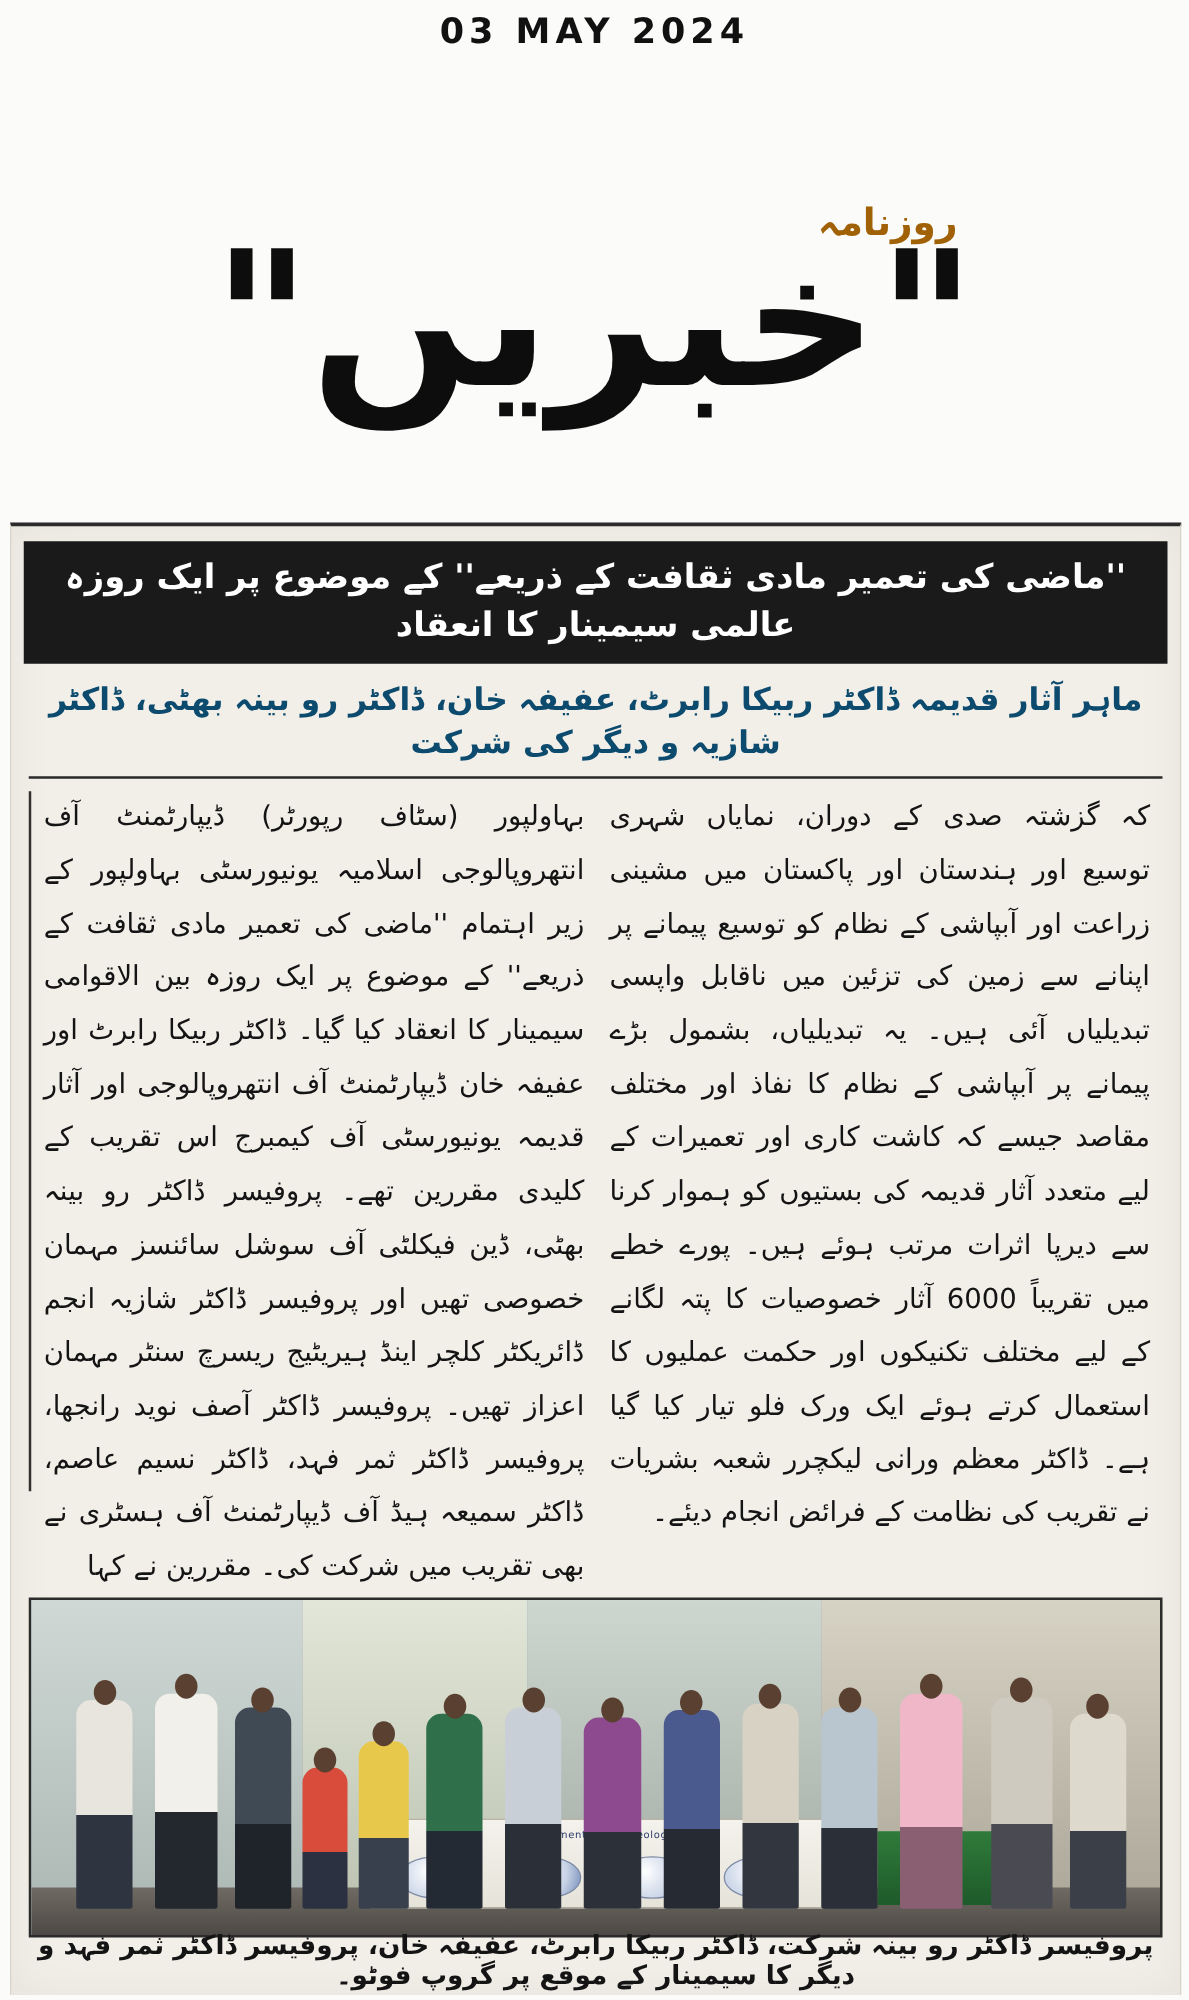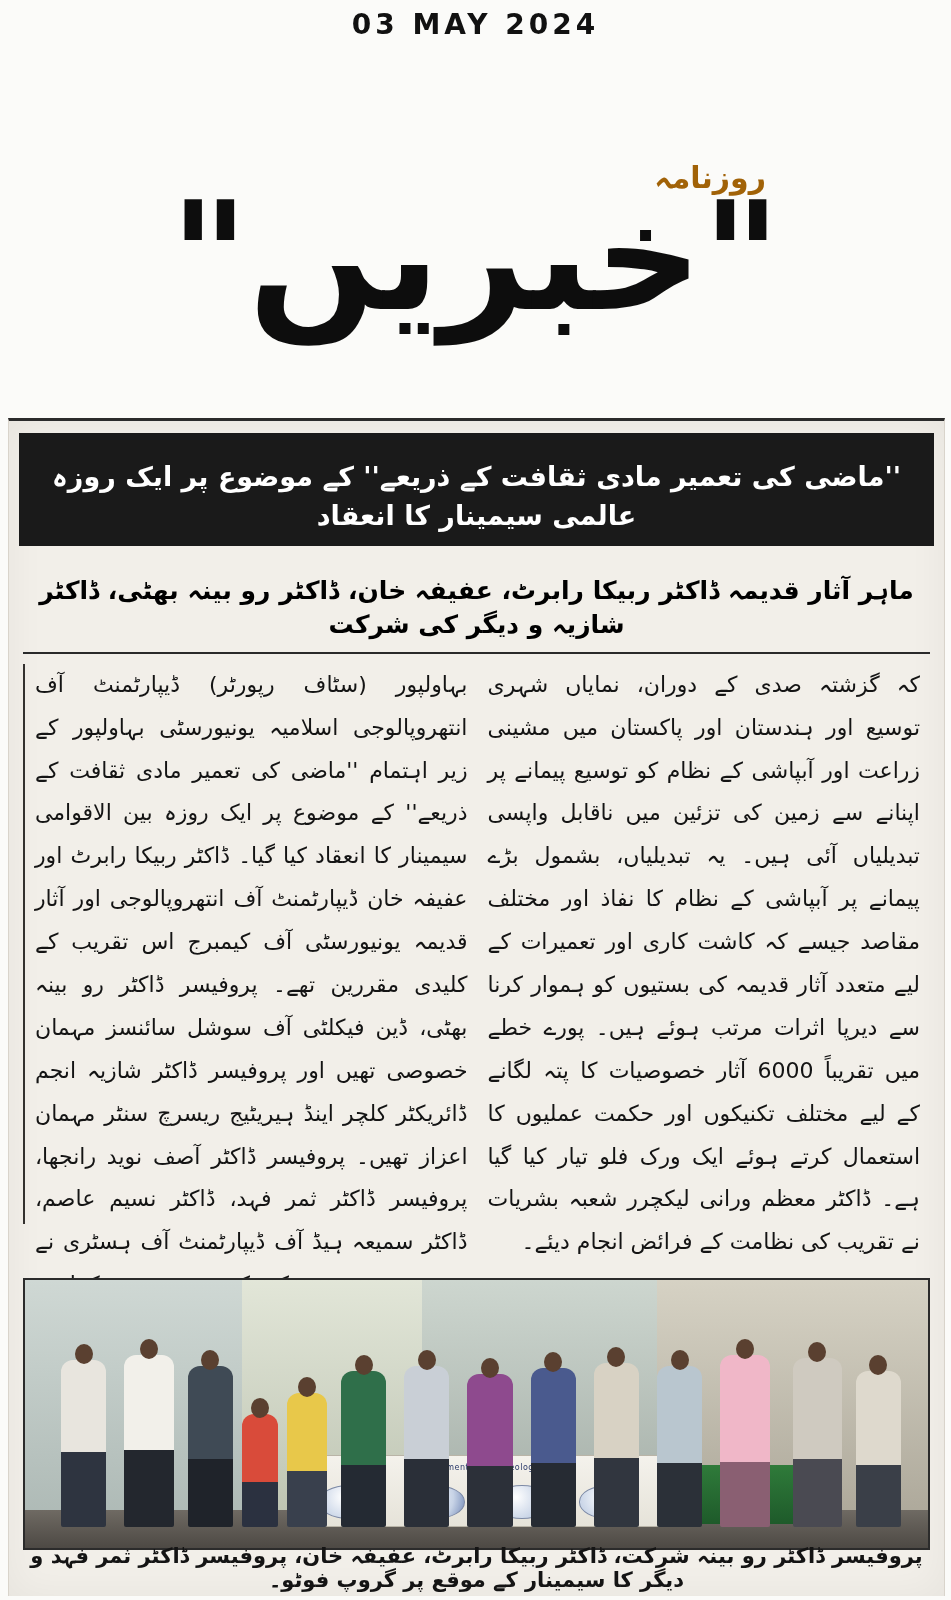--- a/index.html
+++ b/index.html
@@ -97,32 +97,32 @@
   .banner {
     margin: 12px 10px 0 10px;
     background: #1a1a1a;
     color: #ffffff;
     direction: rtl;
     text-align: center;
     font-family: "DejaVu Sans", sans-serif;
     font-weight: bold;
     font-size: 27px;
     line-height: 1.45;
-    padding: 24px 10px 11px 10px;
+    padding: 9px 10px 11px 10px;
   }
 
   .subhead {
-    margin: 28px 16px 0 16px;
+    margin: 12px 16px 0 16px;
     direction: rtl;
     text-align: center;
     font-family: "DejaVu Sans", sans-serif;
     font-weight: bold;
     font-size: 25px;
     line-height: 1.35;
-    color: #000000;
+    color: #0c4a6e;
   }
 
   .rule {
     margin: 10px 14px 0 14px;
     height: 2px;
     background: #2a2a2a;
   }
 
   .columns {
     display: flex;

